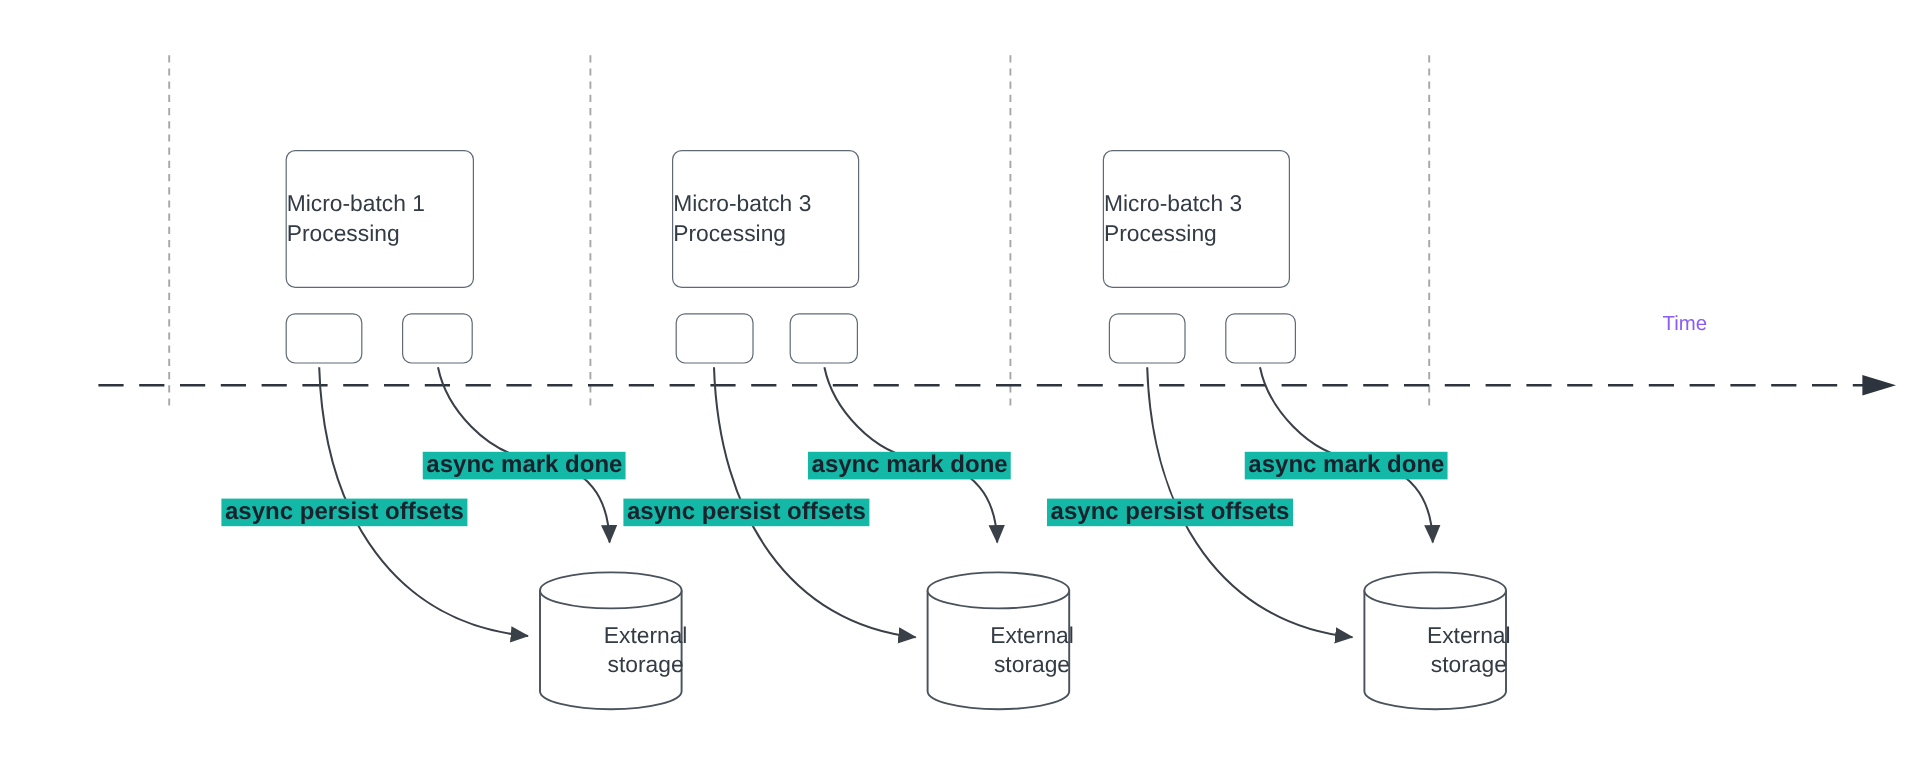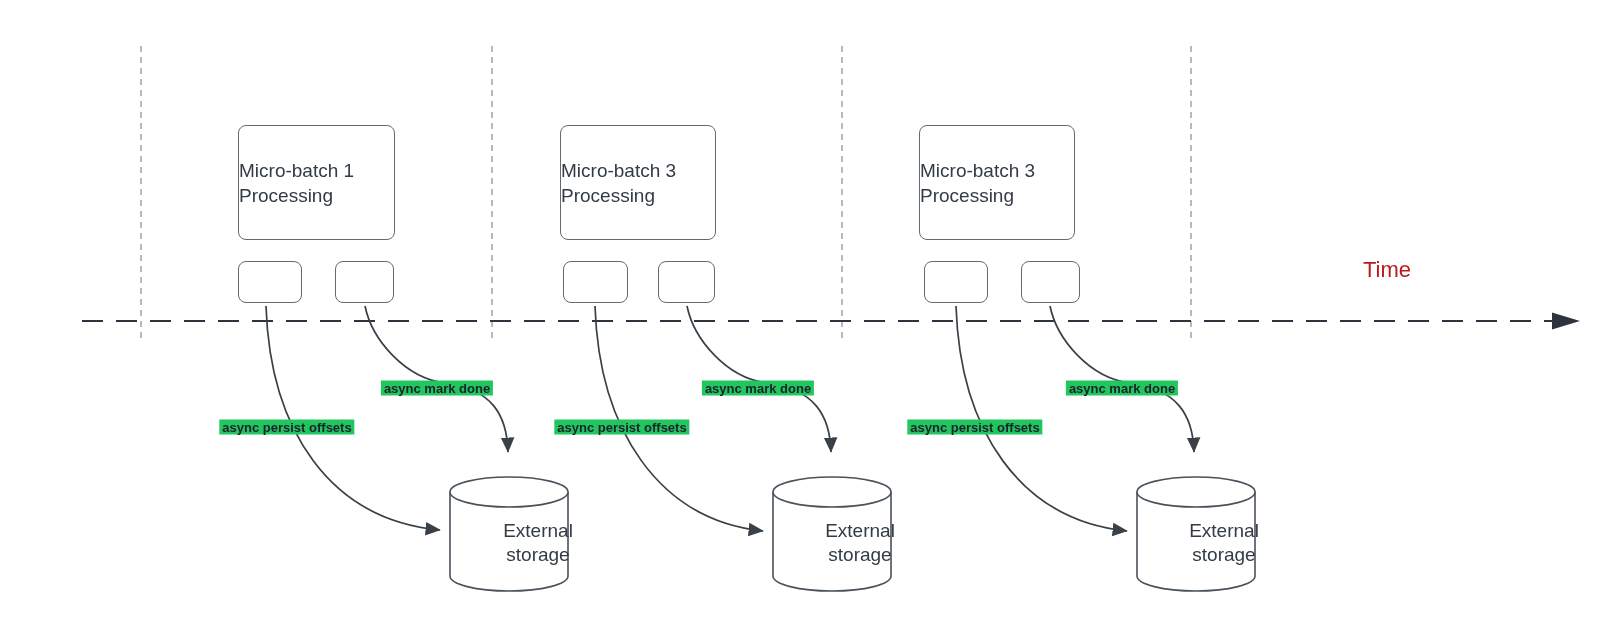--- a/index.html
+++ b/index.html
@@ -24,41 +24,42 @@
   }
   .mini-box{
     position:absolute;
     border:1px solid #5f6a75;
     border-radius:8px;
     background:#ffffff;
   }
   .edge-label{
     position:absolute;
     transform:translate(-50%,-50%);
-    font-size:13px;font-weight:bold;
+    font-size:20px;font-weight:bold;
     color:#1a222e;
-    background:#22c55e;
+    background:#14b8a6;
     padding:0 3px;
     white-space:nowrap;
   }
   .cyl-label{
     position:absolute;
     transform:translate(-50%,-50%);
     text-align:center;
     font-size:19px;line-height:24px;
     color:#333b45;
     white-space:nowrap;
     margin-left:28px;
   }
   .time-label{
     position:absolute;
     transform:translate(-50%,-50%);
-    font-size:22px;
-    color:#b91c1c;
+    font-size:17px;
+    color:#8b5cf6;
     white-space:nowrap;
+    margin-left:17px;
   }
 </style>
 </head>
 <body>
 
 <div class="canvas">
 
   <svg width="1600" height="642" viewBox="0 0 1600 642">
     <defs>
       <marker id="ah" markerWidth="11" markerHeight="11" refX="8.5" refY="5" orient="auto" markerUnits="strokeWidth">

